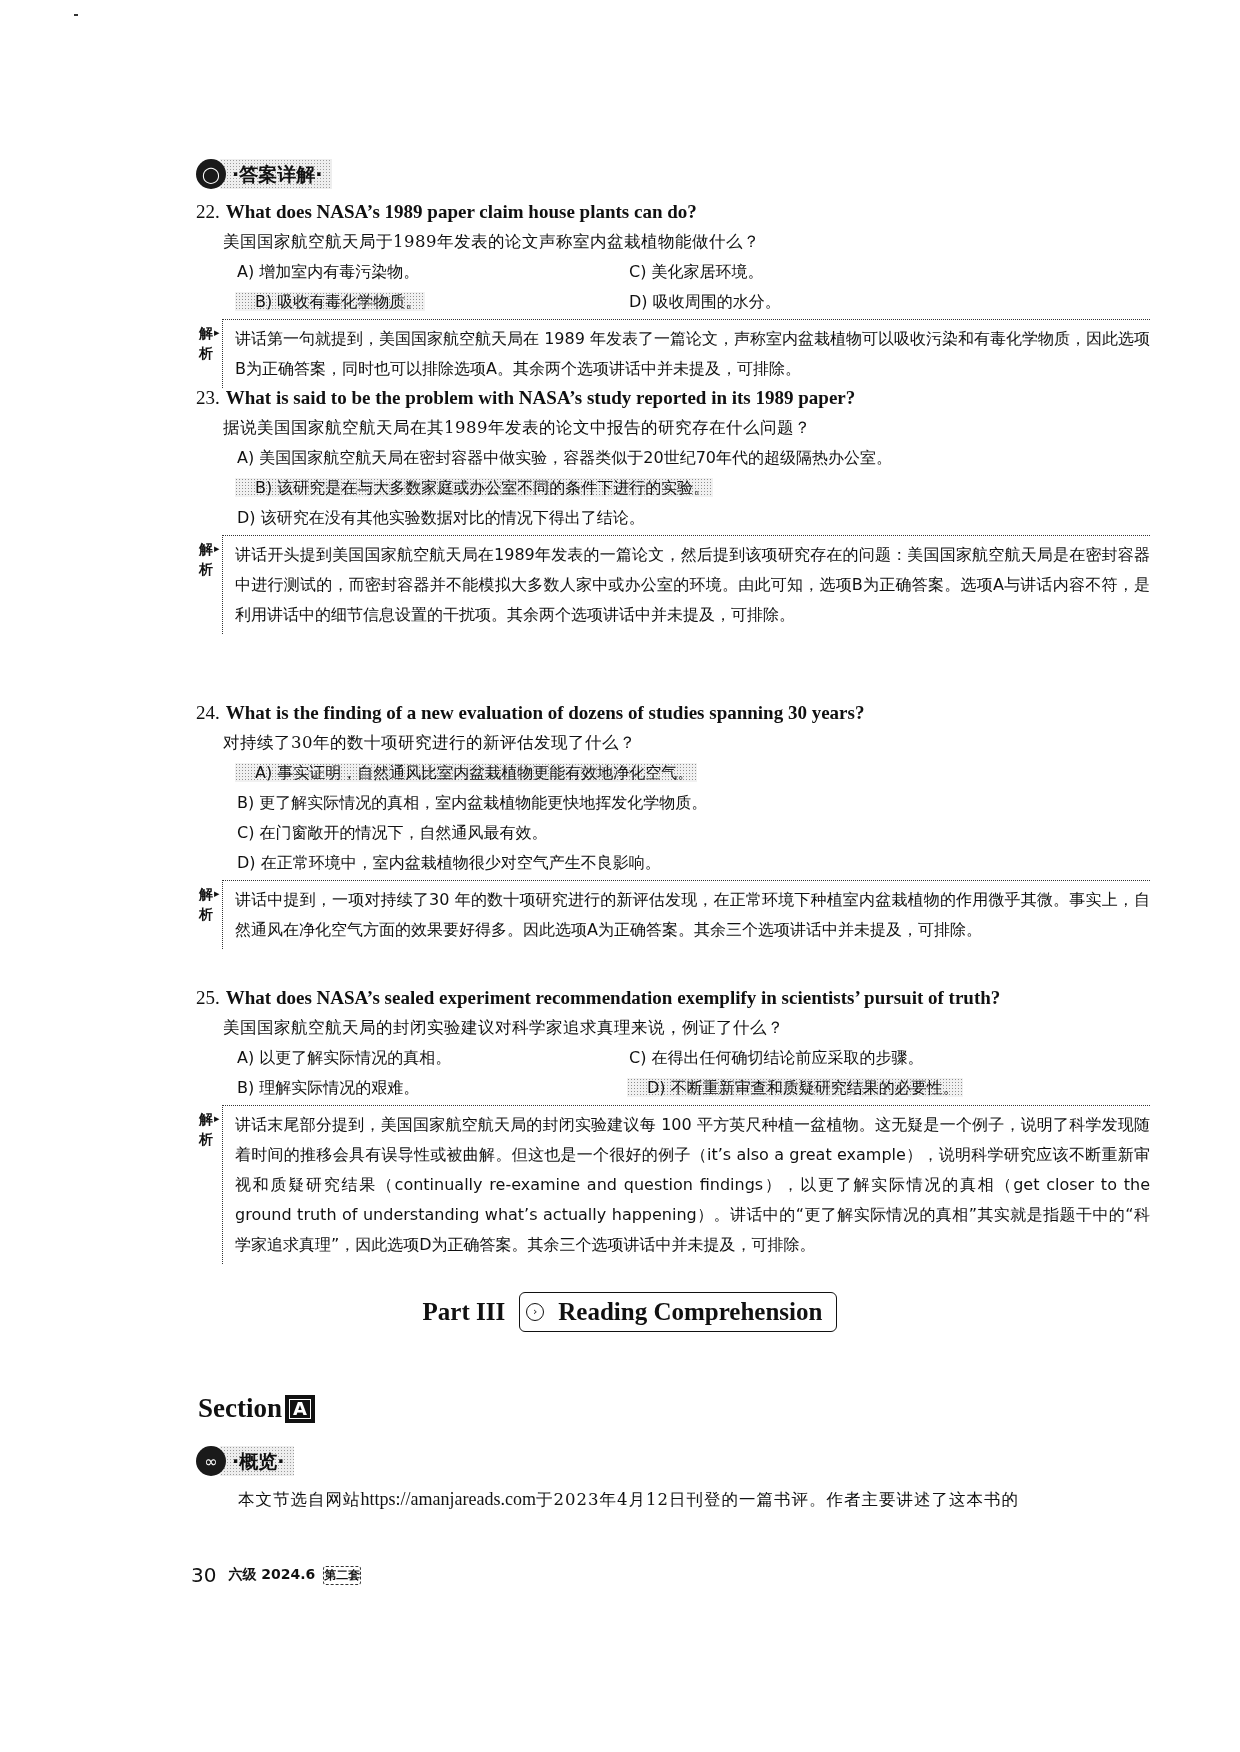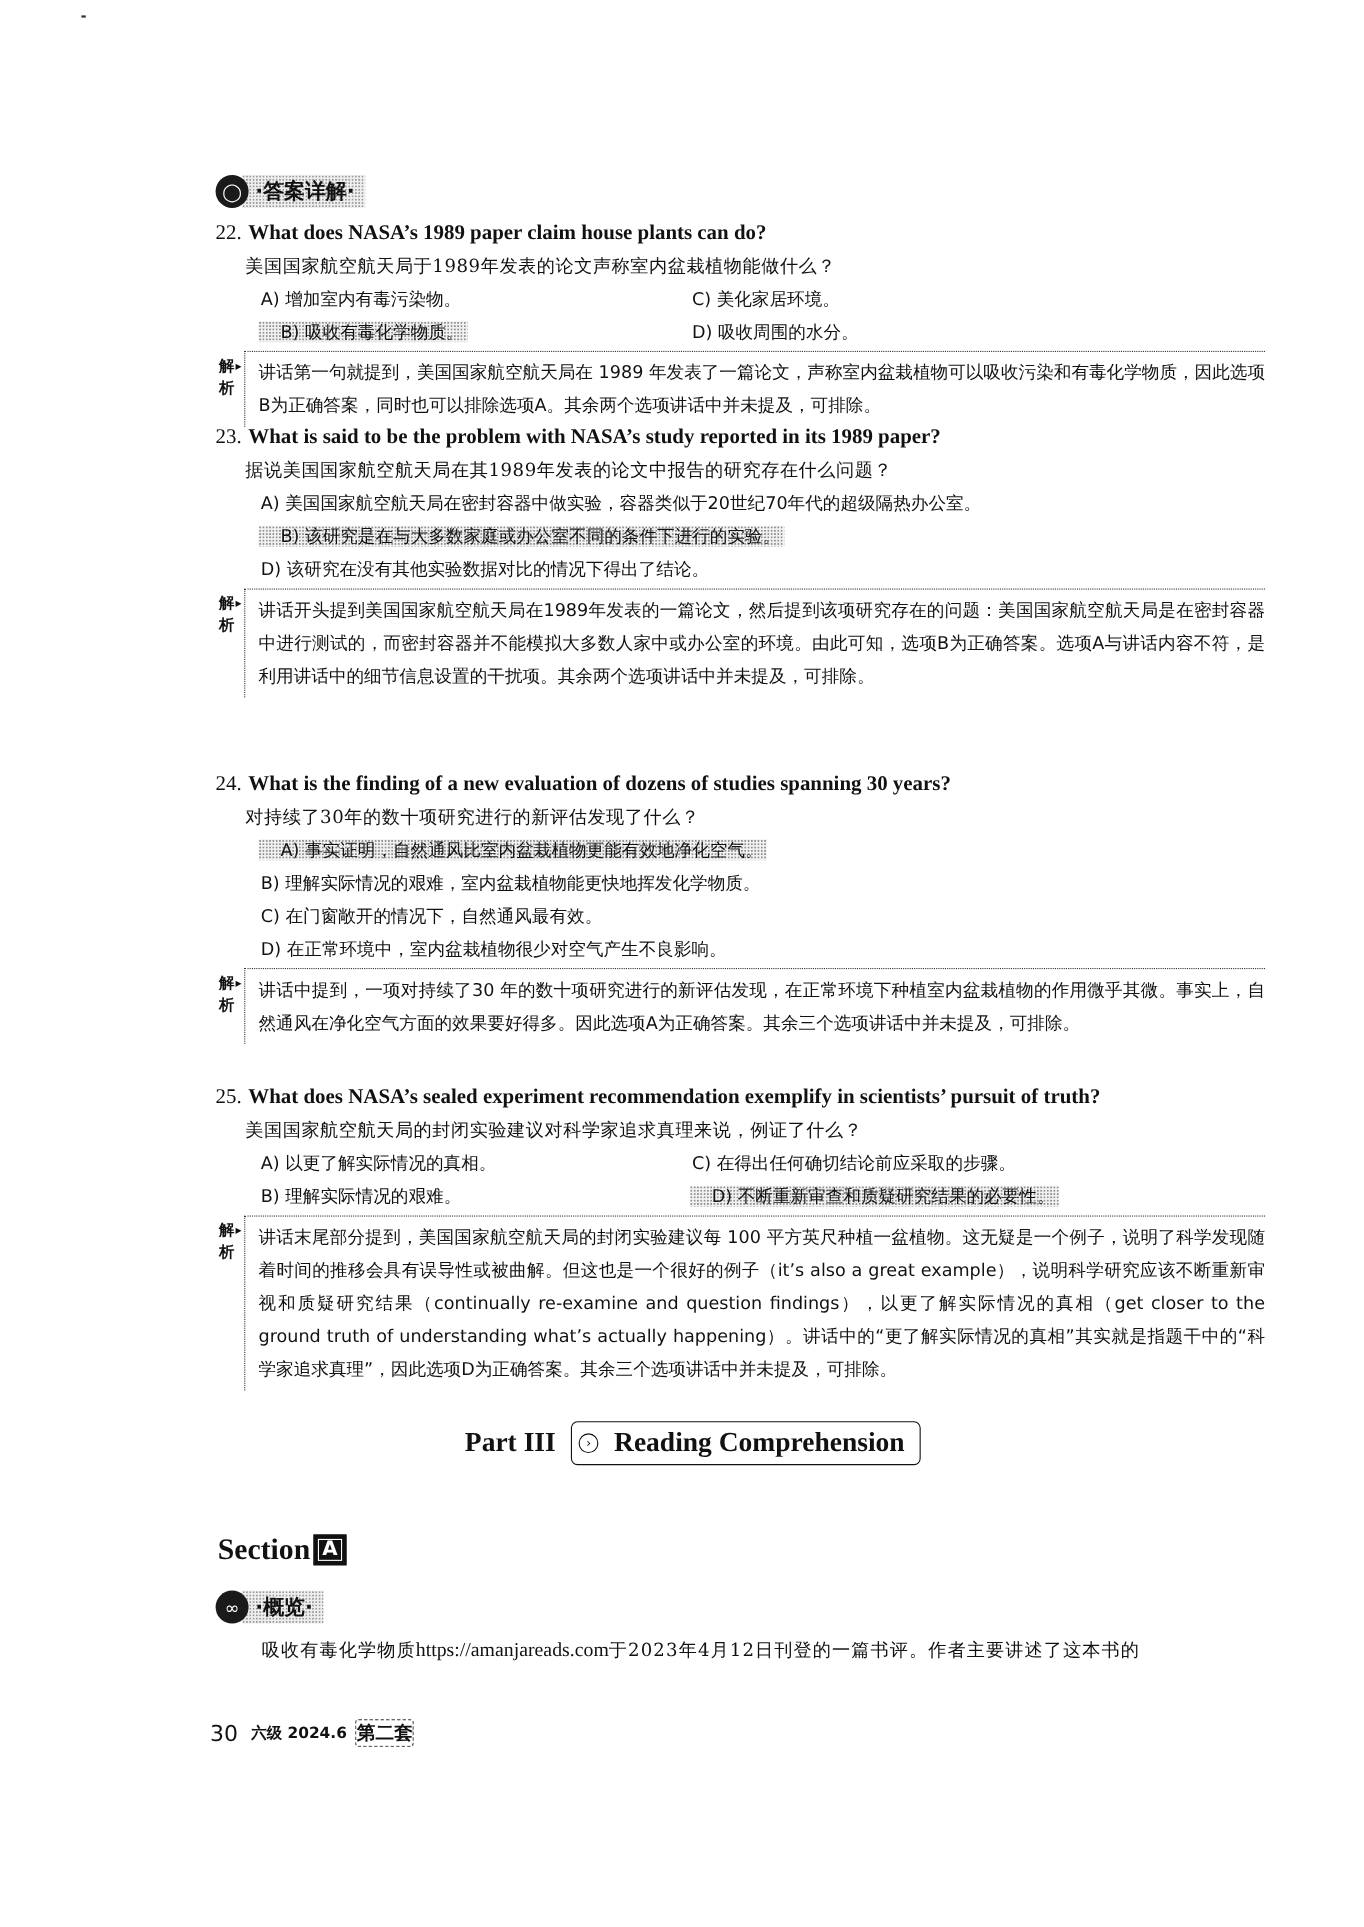--- a/index.html
+++ b/index.html
@@ -92,21 +92,21 @@
       font-size: 16.5px; white-space: nowrap; letter-spacing: 1px;
     }
     .intro .url { font-family: "Liberation Serif", serif; font-size: 18px; letter-spacing: 0; }
 
     .footer {
       position: absolute; left: 191px; top: 1563px; display: flex; align-items: center;
     }
     .footer .pg { font-family: "DejaVu Sans", sans-serif; font-size: 20px; margin-right: 12px; }
     .footer .mag { font-family: "DejaVu Sans", sans-serif; font-weight: bold; font-size: 14px; margin-right: 8px; }
     .footer .set {
-      font-family: Liberation Mono, monospace; font-size: 17px; border: 1px dashed #333;
+      font-family: Liberation Mono, monospace; font-size: 12px; border: 1px dashed #333;
       padding: 0 0; border-radius: 3px; font-weight: bold;
     }
   </style>
 </head>
 <body>
 
 <div class="page">
   <div class="specks"></div>
 
   <div class="hdr" style="top:157px;">
@@ -140,21 +140,21 @@
     <div class="analysis">
       <div class="tag">解<br>析<span class="arrow">▸</span></div>
       <div class="box">讲话开头提到美国国家航空航天局在1989年发表的一篇论文，然后提到该项研究存在的问题：美国国家航空航天局是在密封容器中进行测试的，而密封容器并不能模拟大多数人家中或办公室的环境。由此可知，选项B为正确答案。选项A与讲话内容不符，是利用讲话中的细节信息设置的干扰项。其余两个选项讲话中并未提及，可排除。</div>
     </div>
   </div>
 
   <div class="q" style="top:698px;">
     <div class="q-title"><span class="num">24.</span><span>What is the finding of a new evaluation of dozens of studies spanning 30 years?</span></div>
     <div class="q-cn">对持续了30年的数十项研究进行的新评估发现了什么？</div>
     <div class="opt opt-line"><span class="correct">A) 事实证明，自然通风比室内盆栽植物更能有效地净化空气。</span></div>
-    <div class="opt opt-line">B) 理解实际情况的艰难，室内盆栽植物能更快地挥发化学物质。</div>
+    <div class="opt opt-line">B) 更了解实际情况的真相，室内盆栽植物能更快地挥发化学物质。</div>
     <div class="opt opt-line">C) 在门窗敞开的情况下，自然通风最有效。</div>
     <div class="opt opt-line">D) 在正常环境中，室内盆栽植物很少对空气产生不良影响。</div>
     <div class="analysis">
       <div class="tag">解<br>析<span class="arrow">▸</span></div>
       <div class="box">讲话中提到，一项对持续了30 年的数十项研究进行的新评估发现，在正常环境下种植室内盆栽植物的作用微乎其微。事实上，自然通风在净化空气方面的效果要好得多。因此选项A为正确答案。其余三个选项讲话中并未提及，可排除。</div>
     </div>
   </div>
 
   <div class="q" style="top:983px;">
     <div class="q-title"><span class="num">25.</span><span>What does NASA’s sealed experiment recommendation exemplify in scientists’ pursuit of truth?</span></div>
@@ -185,21 +185,21 @@
     <span>Section</span>
     <span class="section-badge">A</span>
   </div>
 
   <div class="hdr" style="top:1444px;">
     <div class="hdr-icon">∞</div>
     <div class="hdr-label">·概览·</div>
   </div>
 
   <div class="intro">
-    <span>吸收有毒化学物质</span><span class="url">https://amanjareads.com</span><span>于2023年4月12日刊登的一篇书评。作者主要讲述了这本书的</span>
+    <span>本文节选自网站</span><span class="url">https://amanjareads.com</span><span>于2023年4月12日刊登的一篇书评。作者主要讲述了这本书的</span>
   </div>
 
   <div class="footer">
     <span class="pg">30</span>
     <span class="mag">六级 2024.6</span>
     <span class="set">第二套</span>
   </div>
 </div>
 
 </body></html>

